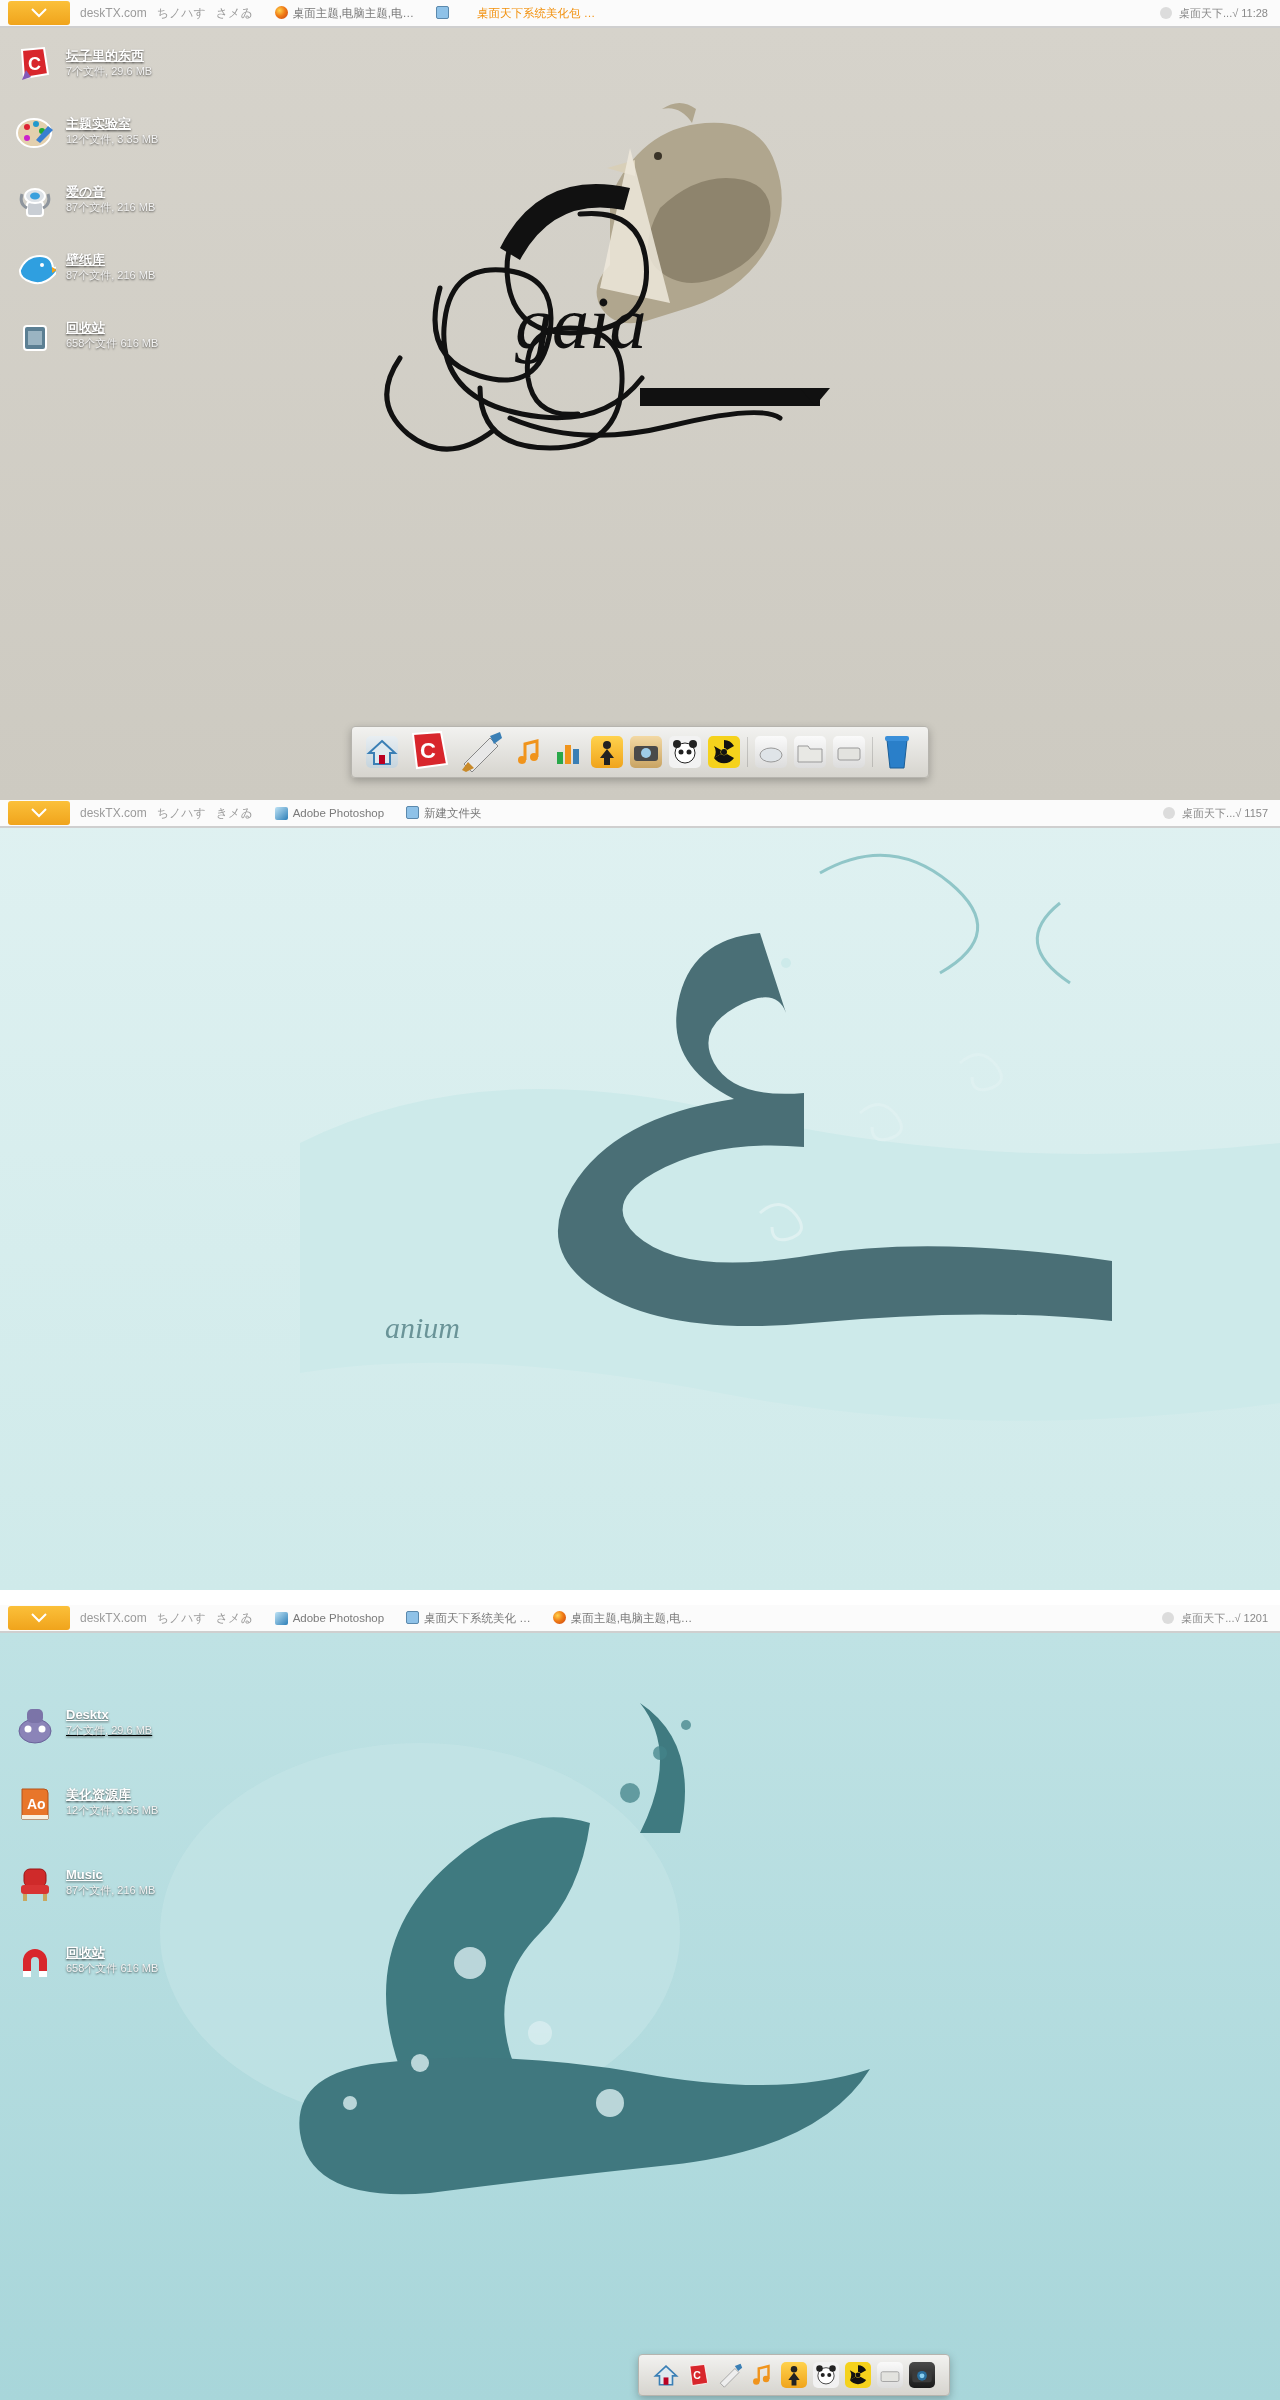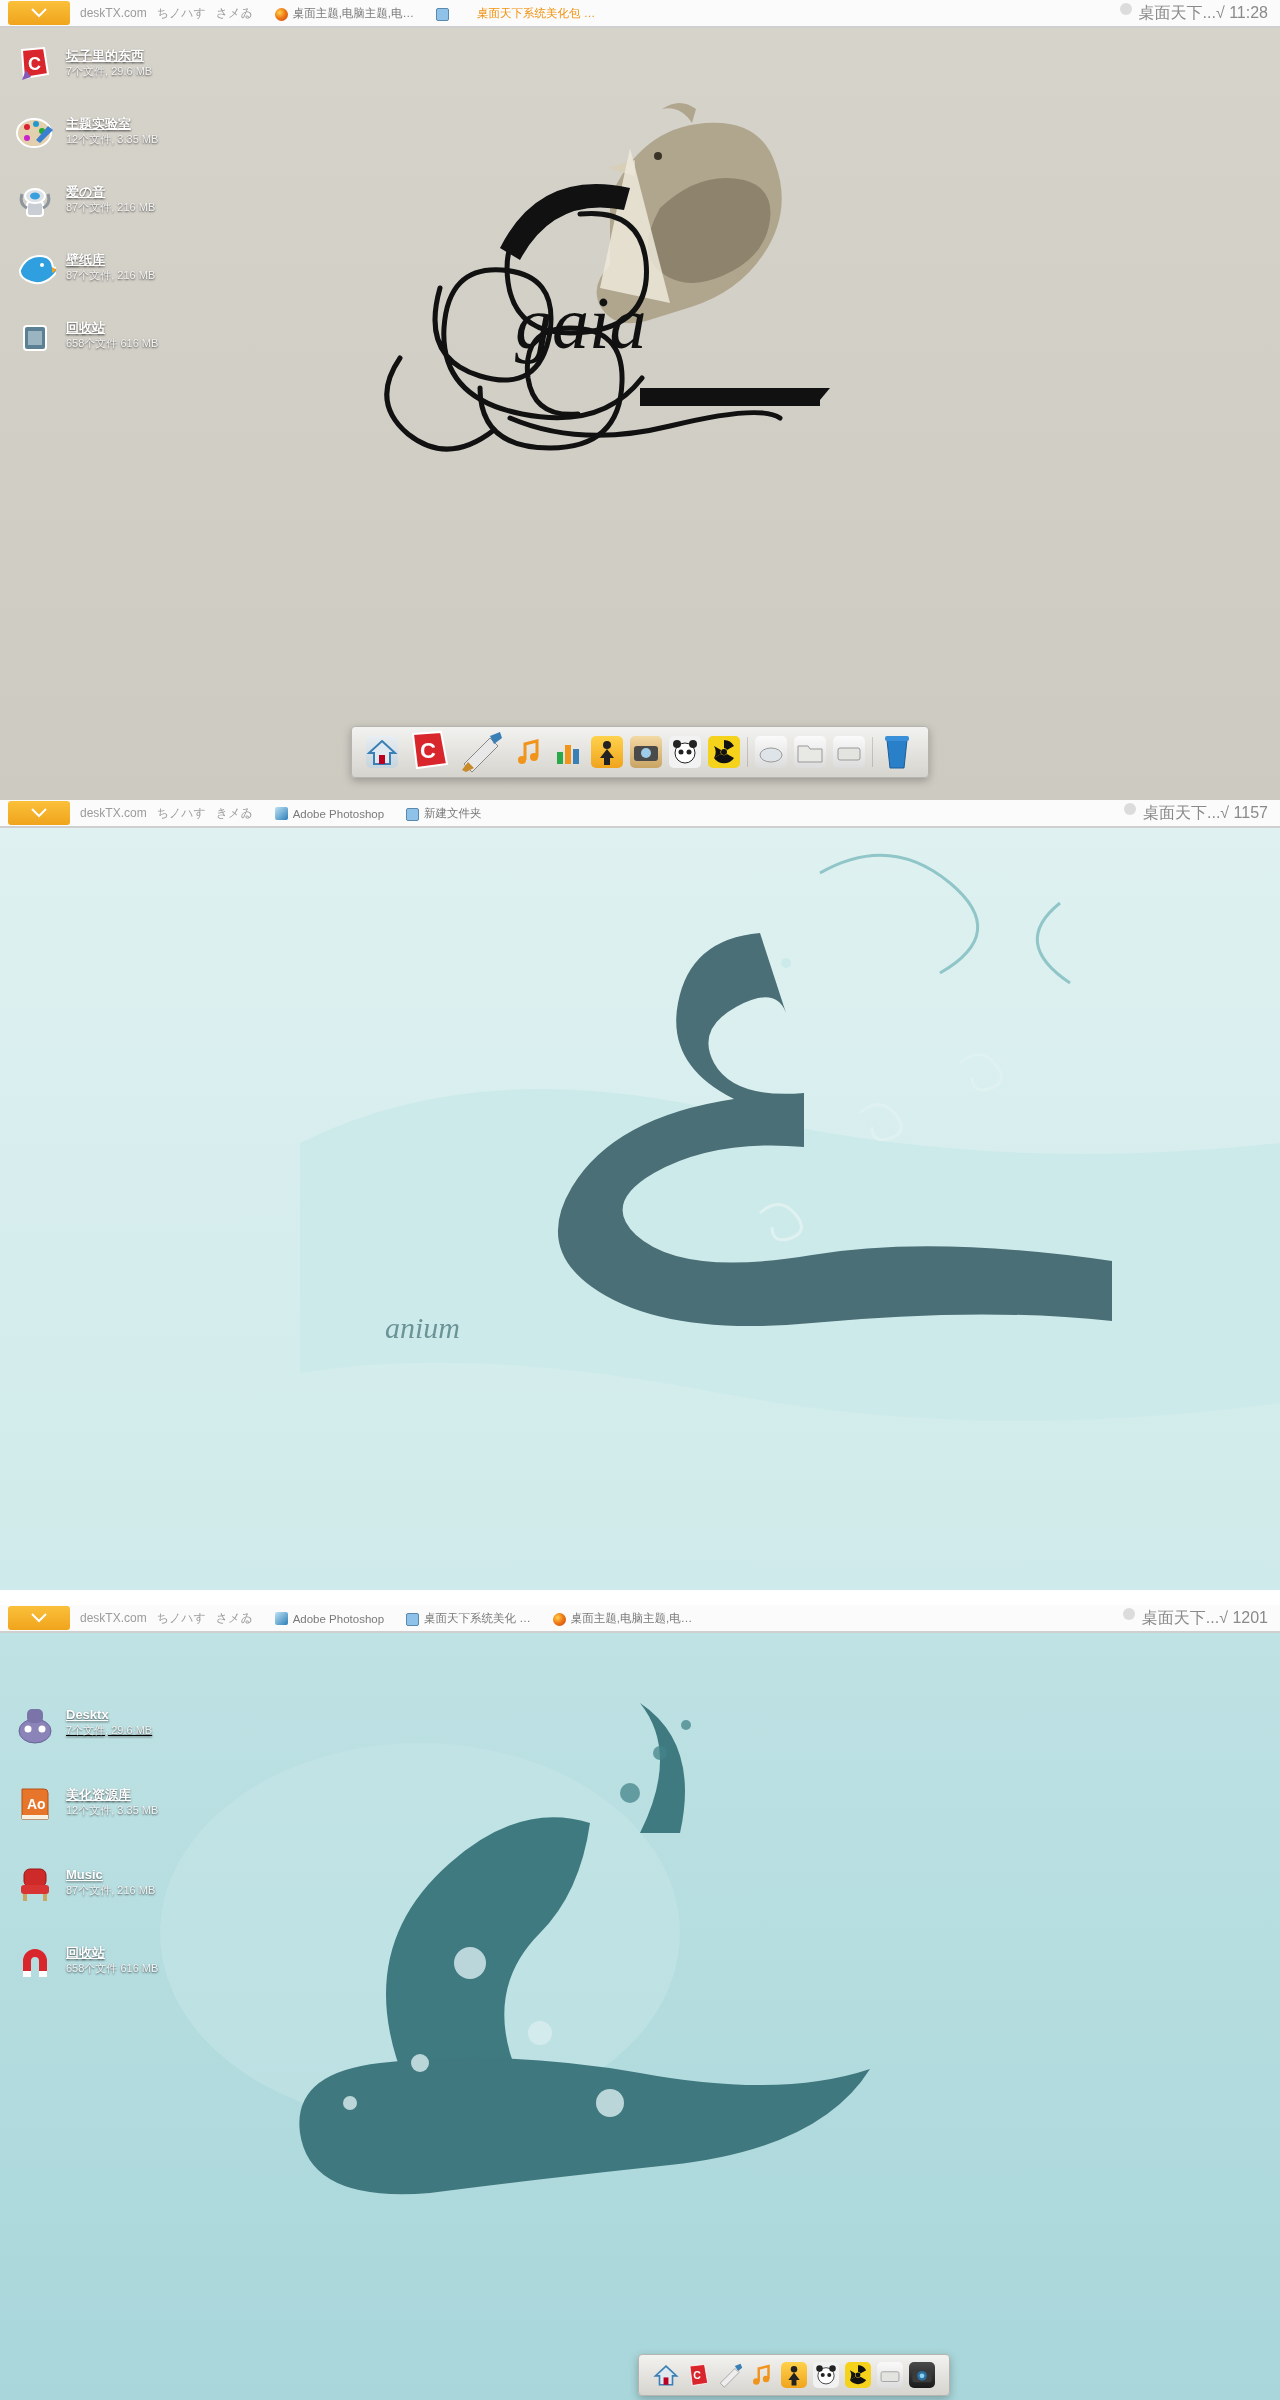--- a/index.html
+++ b/index.html
@@ -21,31 +21,31 @@
   }
   .tb-start {
     width:62px; height:24px; margin-left:8px;
     background:linear-gradient(#fbc03a,#f0a41c);
     border-radius:3px; display:flex; align-items:center; justify-content:center;
     color:#fff; font-size:16px; font-weight:bold; line-height:1;
   }
   .tb-start .chev { display:block; width:16px; height:10px; }
   .tb-link { font-size:12px; color:#9b9b9b; margin-left:10px; white-space:nowrap; }
   .tb-task {
-    display:flex; align-items:flex-end; gap:5px; margin-left:22px;
+    display:flex; align-items:flex-start; gap:5px; margin-left:22px;
     font-size:11.5px; color:#7a7a7a; white-space:nowrap;
   }
   .tb-task.active { color:#f2910e;gap:28px; }
   .tb-ico { width:13px; height:13px; border-radius:2px; flex:0 0 13px; }
   .ico-ff { background:radial-gradient(circle at 35% 35%, #ffd24d 0%, #f07c16 45%, #c63d10 100%); border-radius:50%; }
   .ico-win { background:#8fc2e8; border:1px solid #5b89ad; }
   .ico-ps { background:linear-gradient(135deg,#bfe3f5,#2d7fb8); }
   .tb-right {
-    margin-left:auto; margin-right:12px; display:flex; gap:7px;
-    font-size:16px; color:#8a8a8a;
+    margin-left:auto; margin-right:12px; display:flex; align-items:center; gap:7px;
+    font-size:11px; color:#8a8a8a;
   }
   .tb-dot { width:12px; height:12px; border-radius:50%; background:#dcdcdc; }
 
   
   #desk1 { position:absolute; top:28px; left:0; width:1280px; height:772px;
            background:linear-gradient(#d6d3cb,#cdcac1); }
   .dicon { position:absolute; display:flex; align-items:flex-start; gap:10px; }
   .dicon .glyph { width:42px; height:42px; flex:0 0 42px; position:relative; }
   .dicon .txt { padding-top:4px; }
   .dicon .nm {

